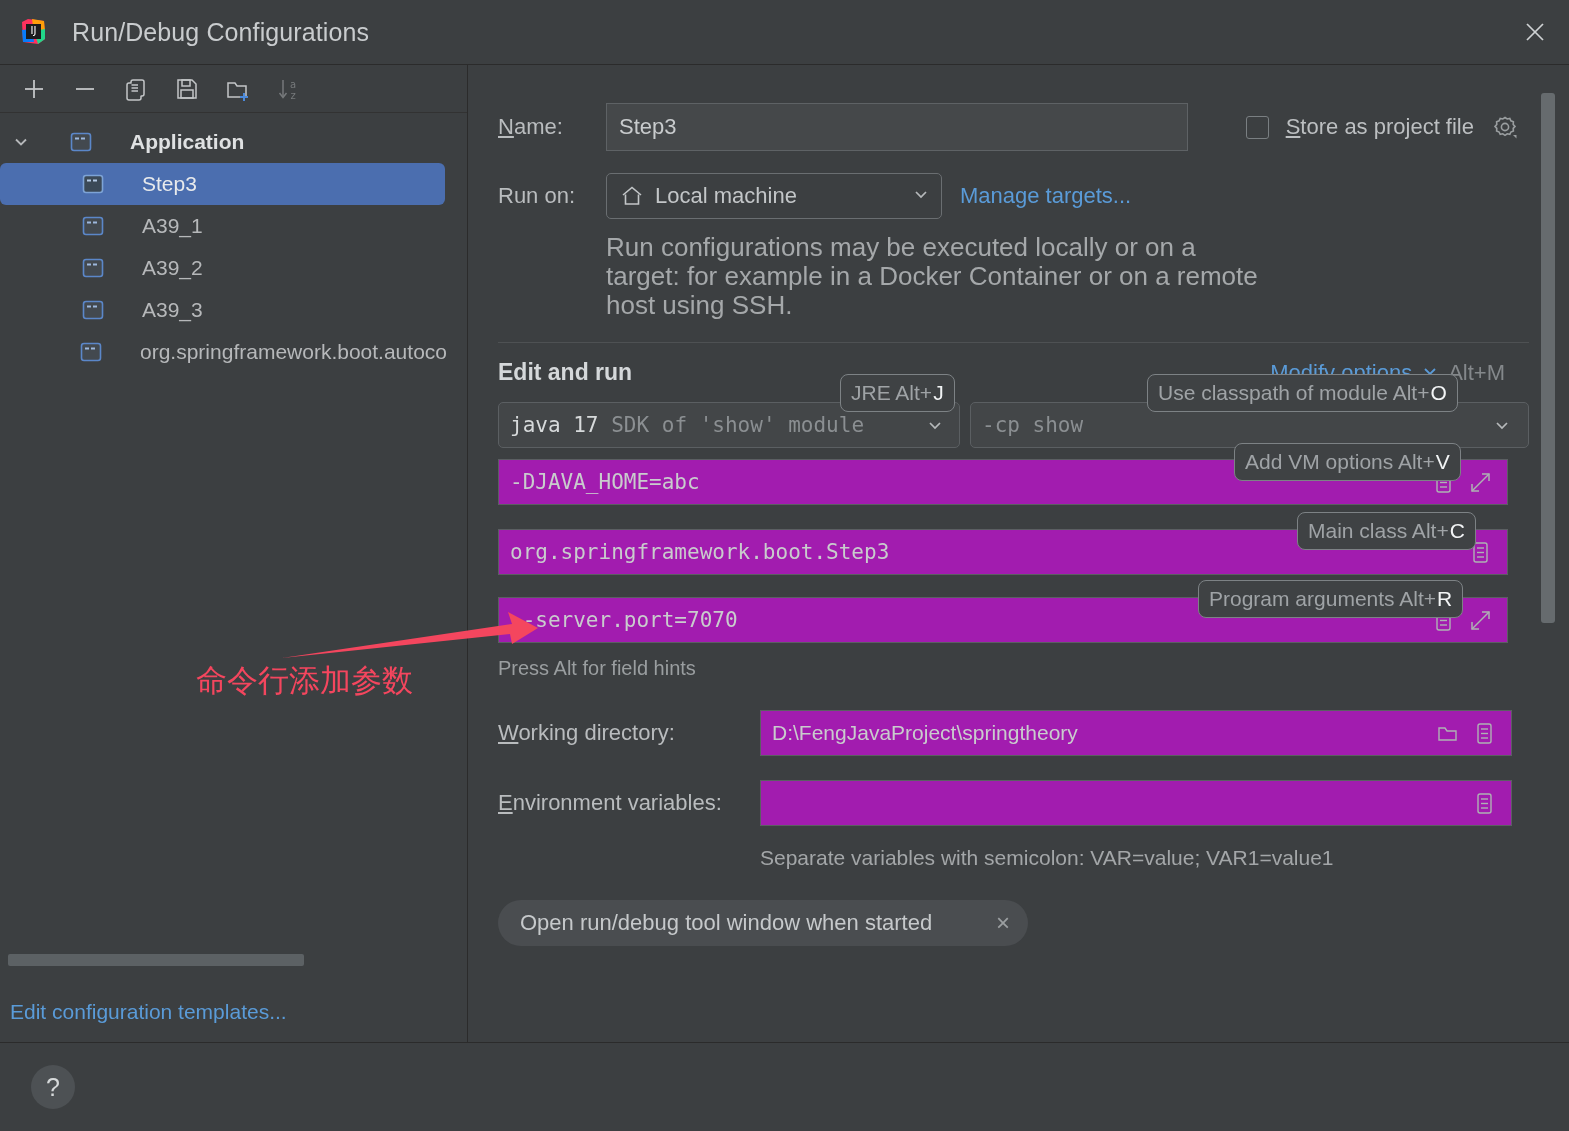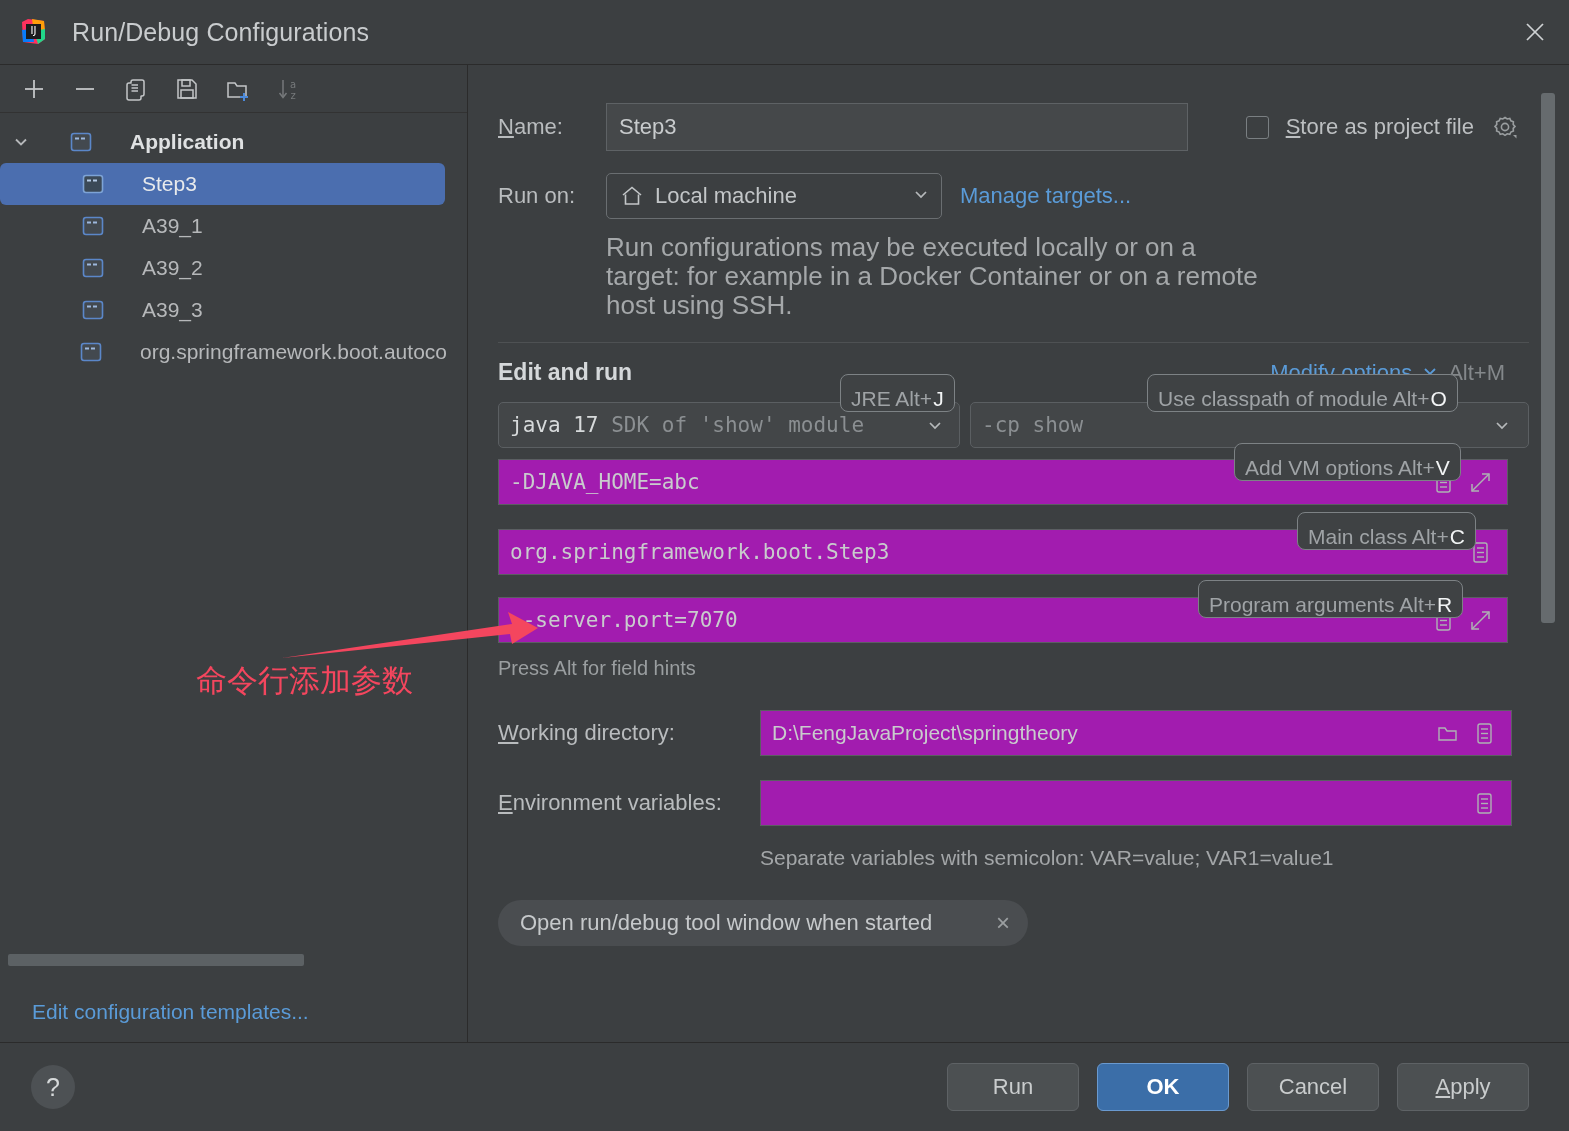--- a/index.html
+++ b/index.html
@@ -134,21 +134,21 @@
     height: 12px;
     background: #5c6164;
     border-radius: 2px;
     cursor: pointer;
   }
   #templates-link-wrap {
     flex: 0 0 auto;
     height: 60px;
     display: flex;
     align-items: center;
-    padding-left: 32px;
+    padding-left: 10px;
   }
   #templates-link {
     color: #5a9bd8;
     font-size: 21px;
     cursor: pointer;
     white-space: nowrap;
   }
 
   
   #right-panel {
@@ -374,22 +374,22 @@
   
   .hint-badge {
     position: absolute;
     border: 1px solid #7d8285;
     border-radius: 8px;
     background: #3f4244;
     color: #9fa3a6;
     font-size: 21px;
     height: 38px;
     display: flex;
-    align-items: flex-end;
-    padding: 0 10px;
+    align-items: center;
+    padding: 12px 10px;
     white-space: nowrap;
     z-index: 30;
   }
   .hint-badge b { color: #f2f4f5; font-weight: normal; margin-left: 1px; }
 
   
   #footer {
     height: 88px;
     flex: 0 0 auto;
     display: flex;
@@ -780,26 +780,20 @@
       </div>
       <div class="hint-badge" style="left:730px; top:515px;">
         <span>Program arguments Alt+</span>
           <b>R</b>
       </div>
     </div>
   </div>
 
   <div id="footer">
     <div id="help-btn">?</div>
-    <div id="btn-group">
-      <div class="btn">Run</div>
-      <div class="btn primary">OK</div>
-      <div class="btn">Cancel</div>
-      <div class="btn"><u>A</u>pply</div>
-    </div>
   </div>
 
   <svg id="annot-arrow" width="260" height="80" viewBox="0 0 260 80">
     <path d="M2 62 L232 28 L228 16 L258 32 L232 48 L230 38 Z" fill="#f4465e"></path>
   </svg>
   <div id="annot-text">命令行添加参数</div>
 
 </div>
 
 </body></html>

